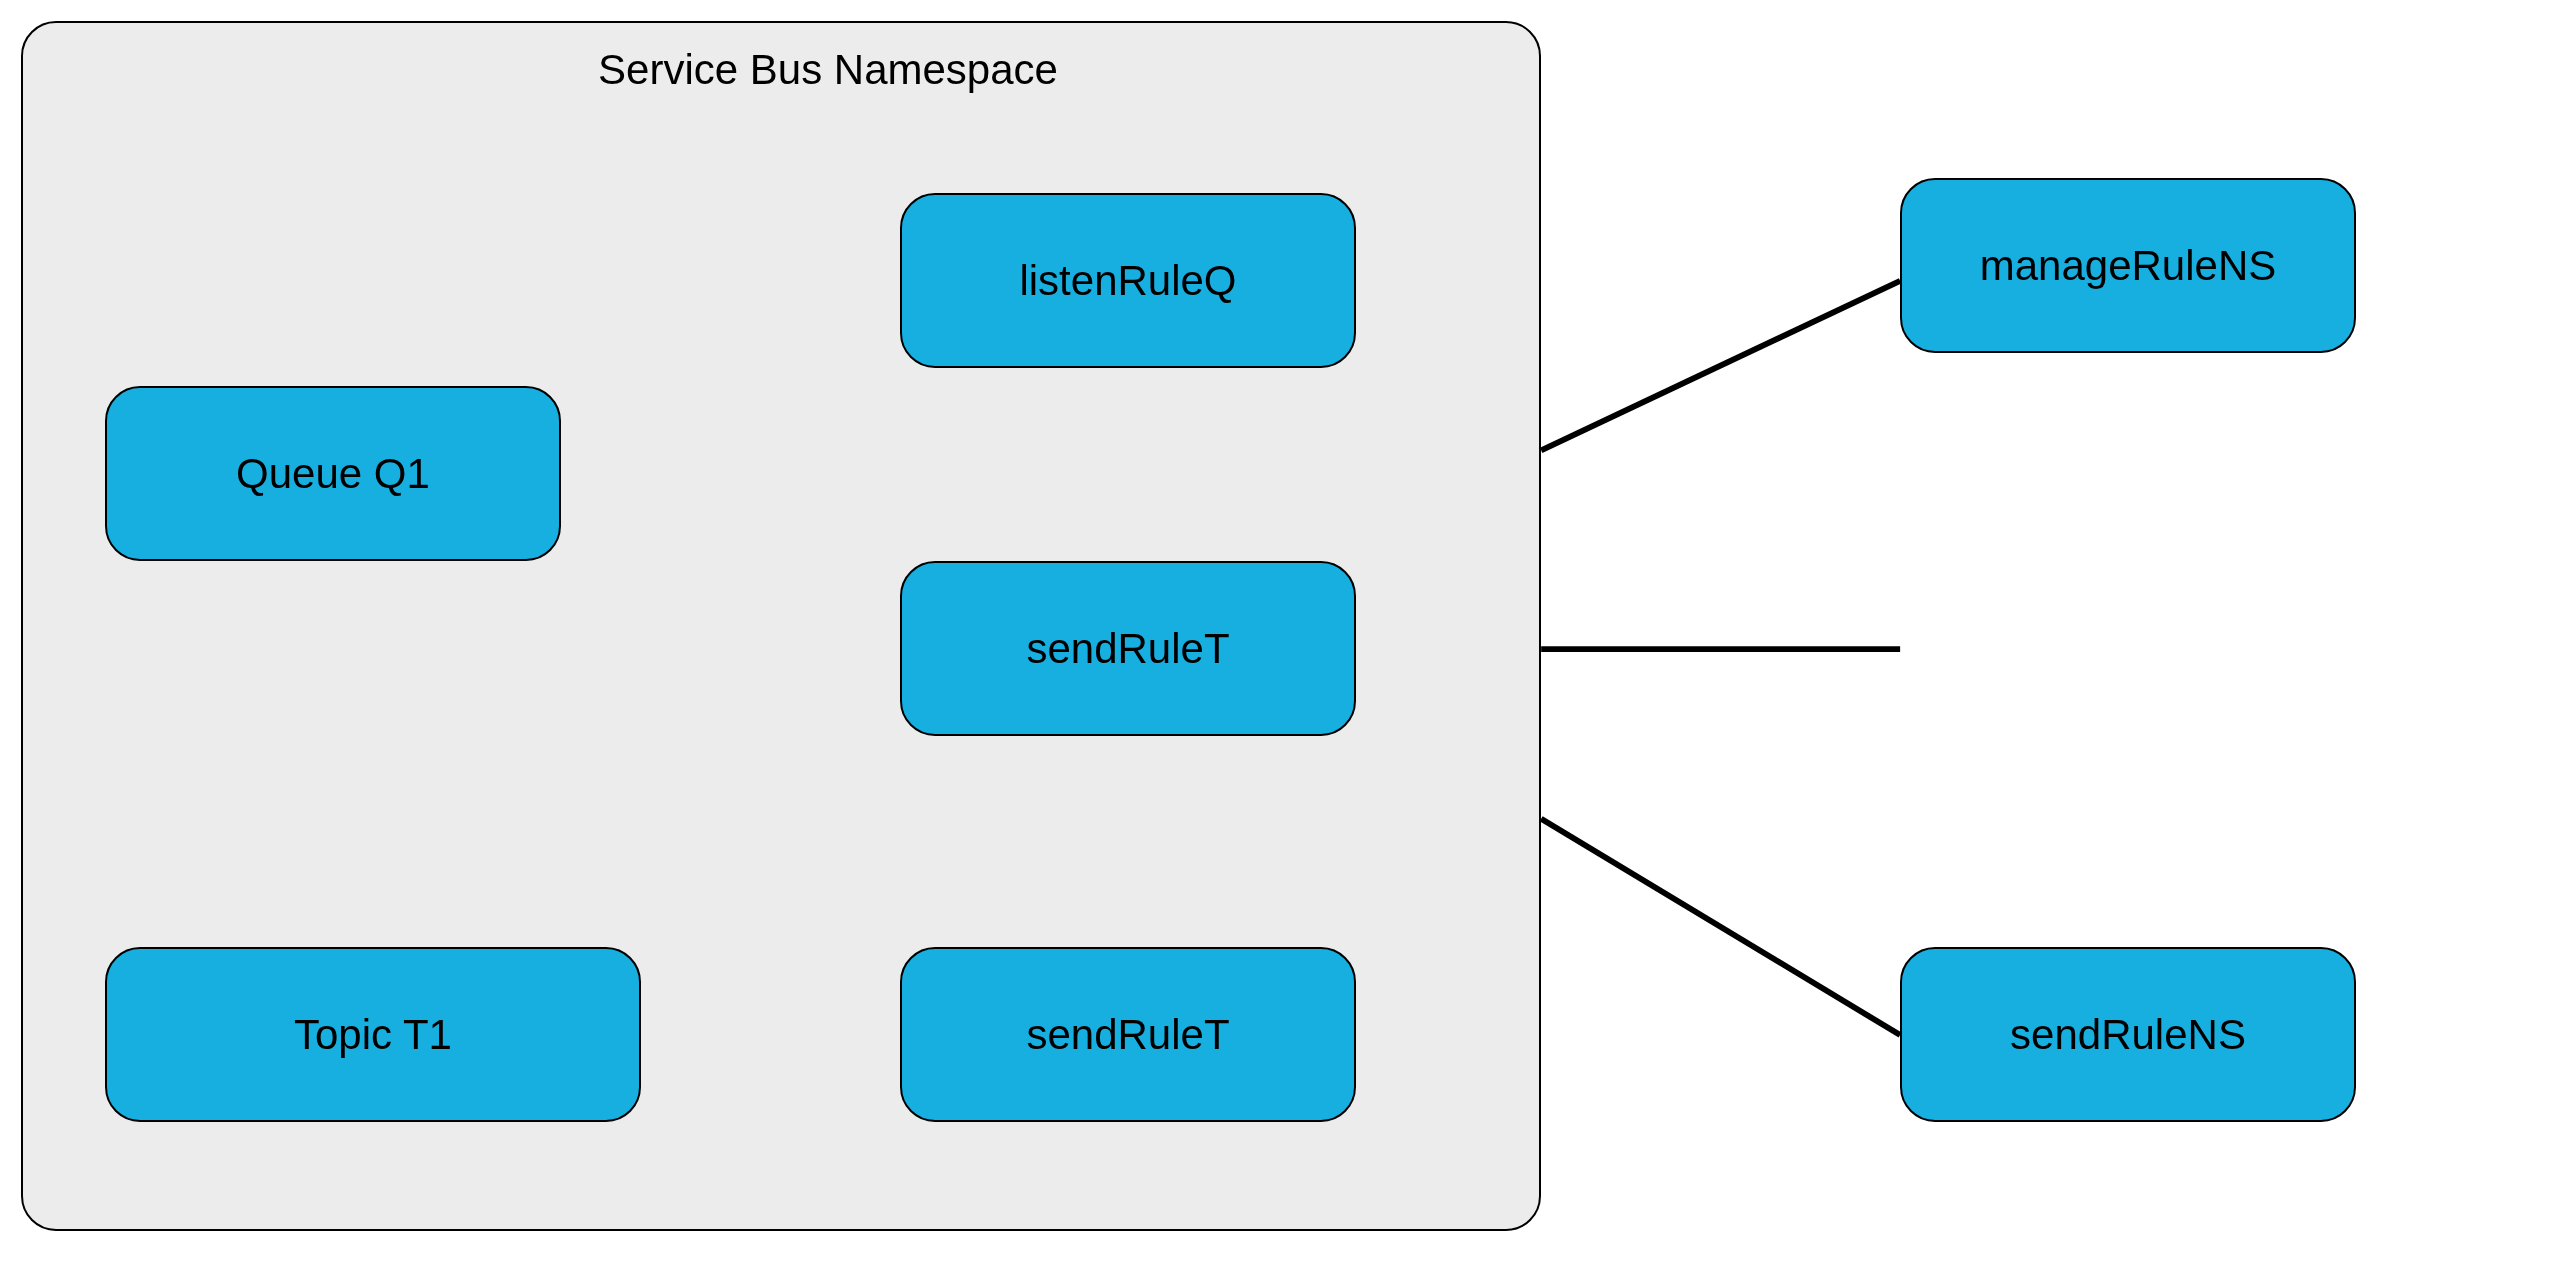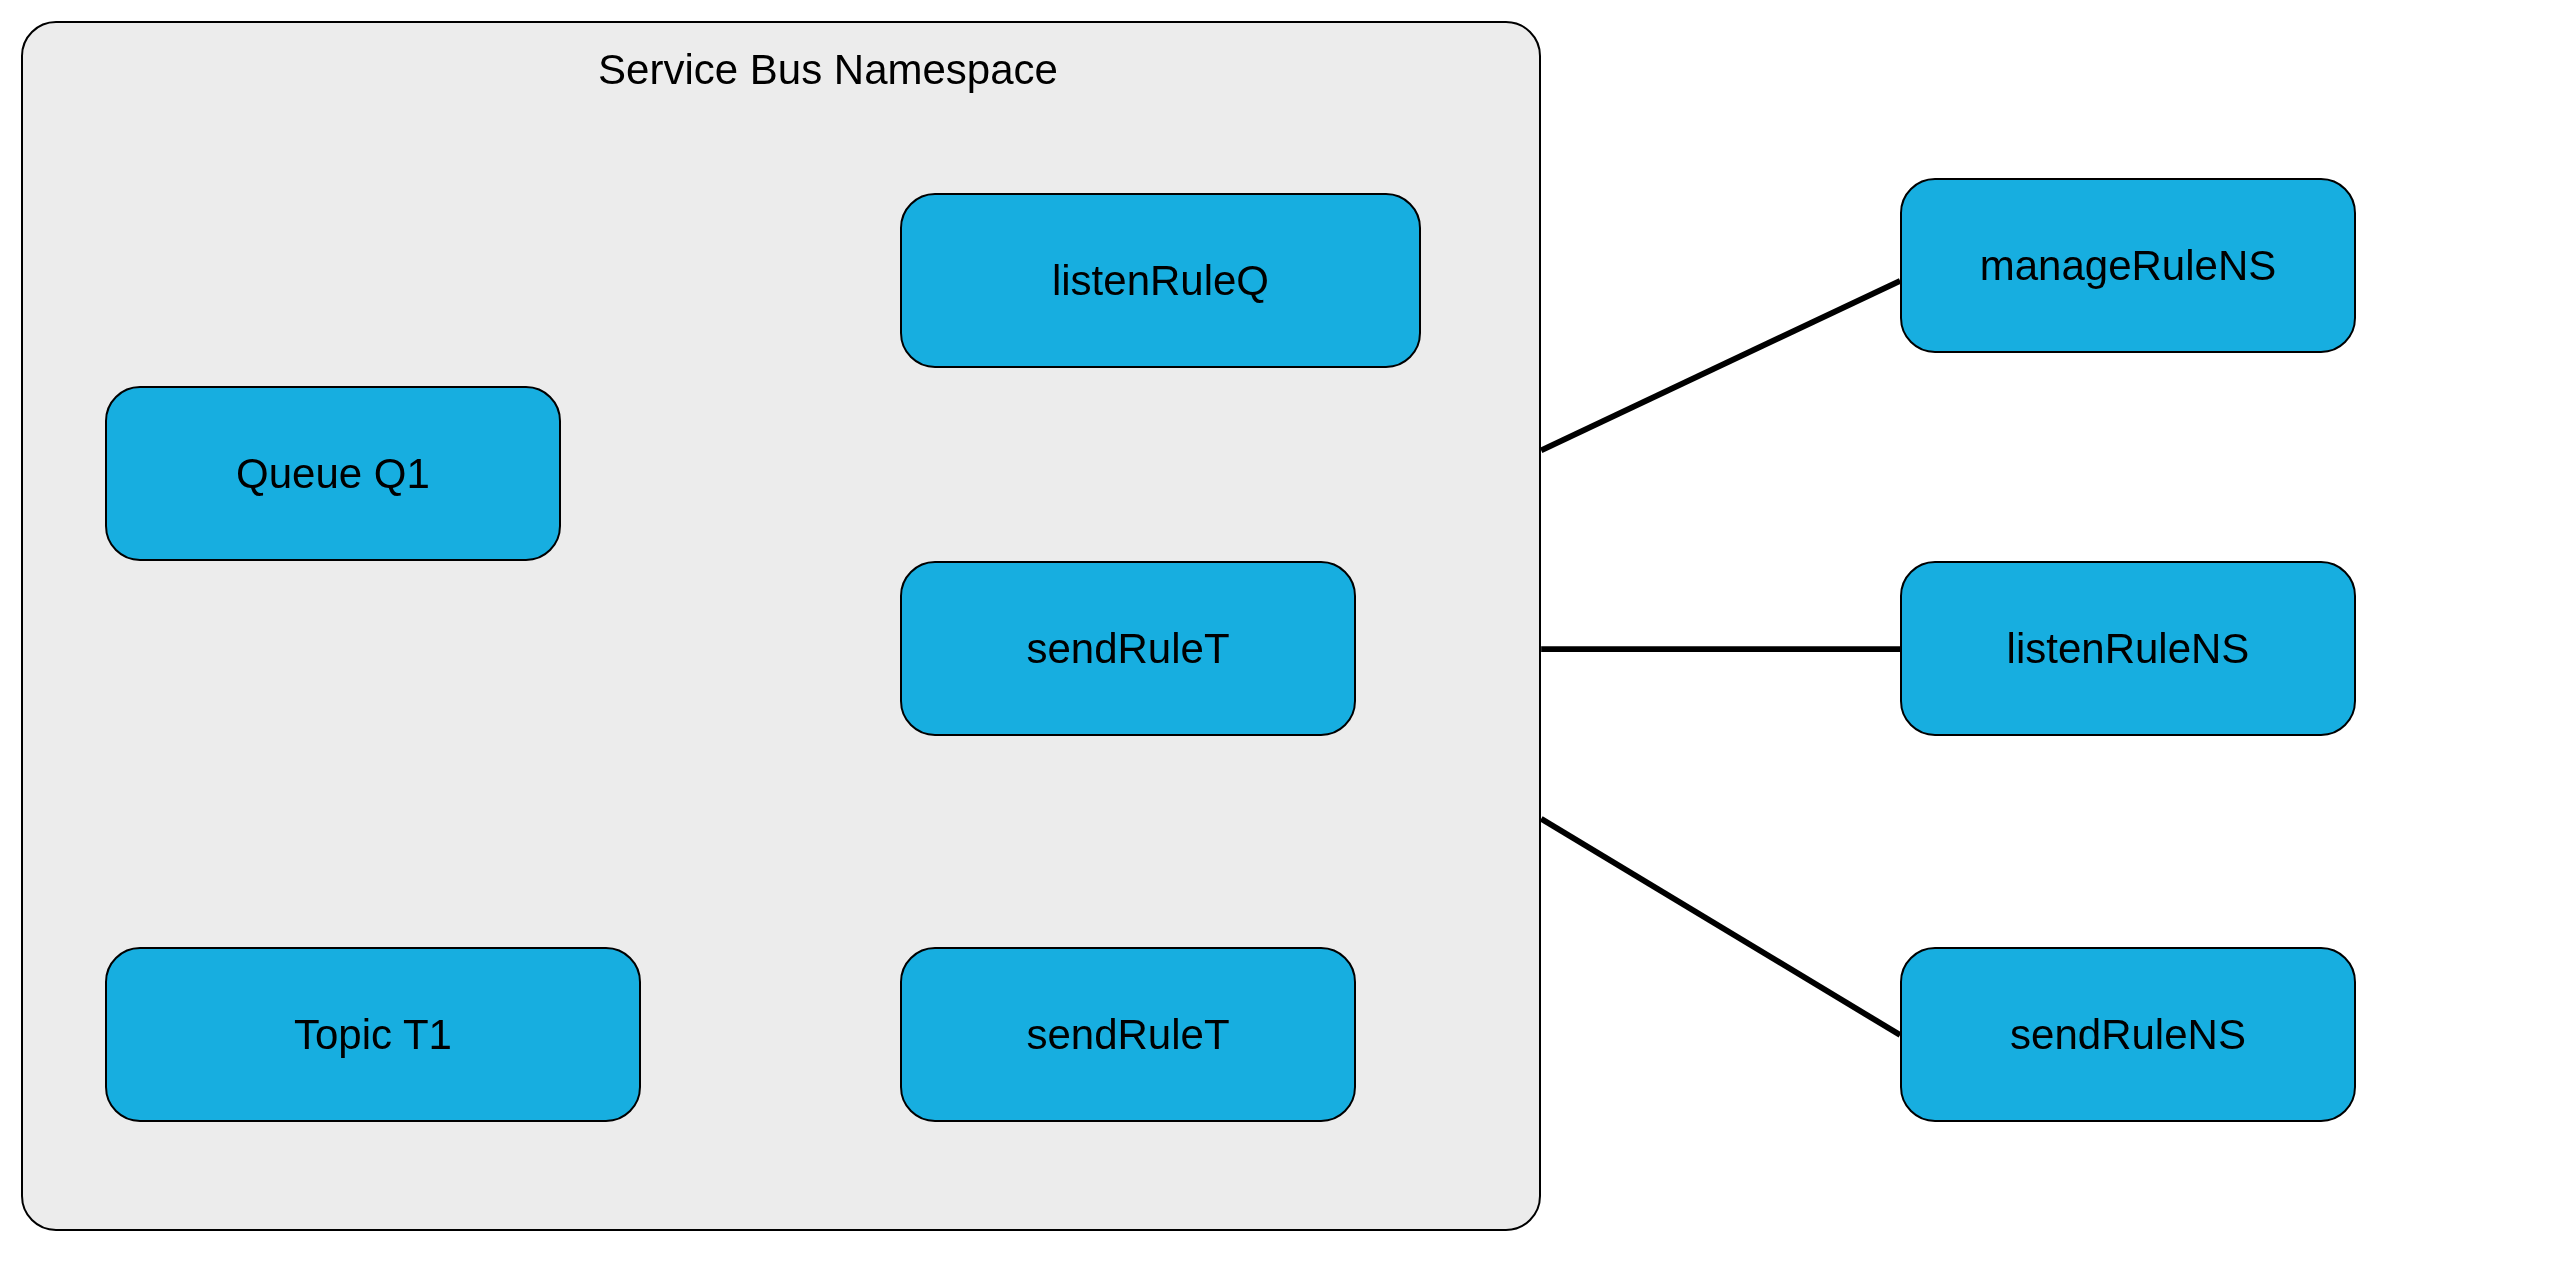--- a/index.html
+++ b/index.html
@@ -76,33 +76,30 @@
   <div class="namespace-container" id="ns-container" style="left: 21px; top: 21px; width: 1520px; height: 1210px;">
     <div class="namespace-title" id="ns-title" style="top:23.4px;">Service Bus Namespace</div>
   </div>
 
   <div class="node" id="node-queueQ1" style="left: 105px; top: 386px; width: 456px; height: 175px;">
       <span>Queue Q1</span>
     </div>
   <div class="node" id="node-topicT1" style="left: 105px; top: 947px; width: 536px; height: 175px;">
       <span>Topic T1</span>
     </div>
-  <div class="node" id="node-listenRuleQ" style="left: 900px; top: 193px; width: 521px; height: 175px;">
+  <div class="node" id="node-listenRuleQ" style="left: 900px; top: 193px; width: 456px; height: 175px;">
       <span>listenRuleQ</span>
     </div>
   <div class="node" id="node-sendRuleQ" style="left: 900px; top: 561px; width: 456px; height: 175px;">
       <span>sendRuleT</span>
     </div>
   <div class="node" id="node-sendRuleT" style="left: 900px; top: 947px; width: 456px; height: 175px;">
       <span>sendRuleT</span>
     </div>
   <div class="node" id="node-manageRuleNS" style="left: 1900px; top: 178px; width: 456px; height: 175px;">
       <span>manageRuleNS</span>
     </div>
-  <div class="node" id="node-listenRuleNS" style="left: 1900px; top: 561px; width: 456px; height: 175px;">
-      <span>listenRuleNS</span>
-    </div>
   <div class="node" id="node-sendRuleNS" style="left: 1900px; top: 947px; width: 456px; height: 175px;">
       <span>sendRuleNS</span>
     </div>
 
 </div>
 
 
 </body></html>

